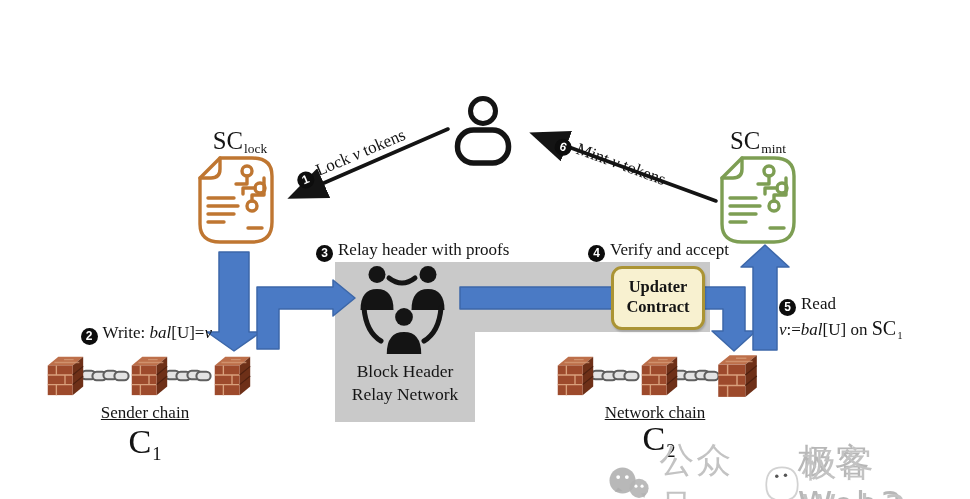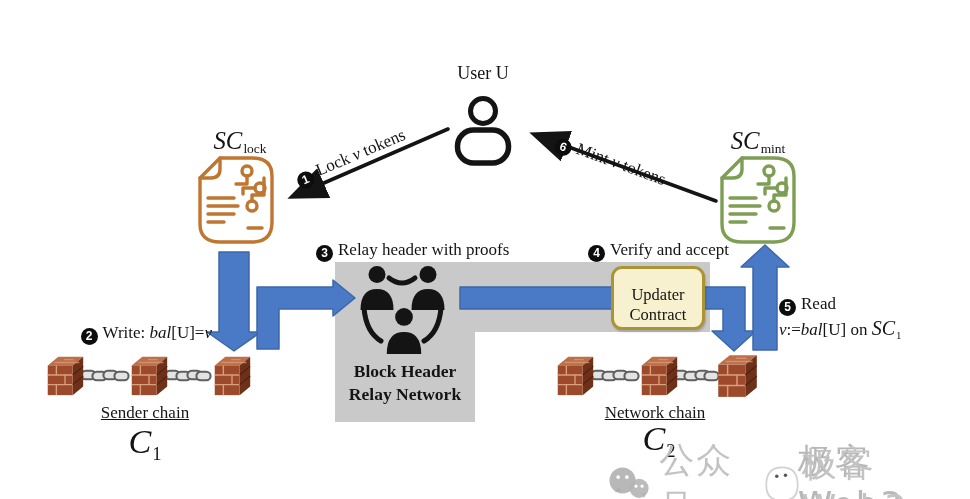--- a/index.html
+++ b/index.html
@@ -5,30 +5,30 @@
   html,body{margin:0;padding:0;background:#fff;}
   #stage{position:relative;width:970px;height:499px;background:#ffffff;overflow:hidden;
          font-family:"Liberation Serif",serif;color:var(--ink,#141414);}
   .abs{position:absolute;}
   .lbl{position:absolute;white-space:nowrap;font-size:17px;color:var(--ink,#141414);}
   .center{text-align:center;}
   .num{display:inline-block;width:17px;height:17px;border-radius:50%;background:#0d0d0d;color:#fff;
        font-size:12px;line-height:17px;text-align:center;font-family:"Liberation Sans",sans-serif;
        font-weight:bold;margin-right:5px;vertical-align:-2px;}
   .it{font-style:italic;}
-  .script{font-style:italic;font-size:118%;}
+  .script{font-size:118%;}
   .sub{font-size:64%;vertical-align:-4px;margin-left:1px;font-style:normal;}
   .rot{transform-origin:0 50%;}
   .gray-box{position:absolute;background:var(--gray-box,#c9c9c9);}
   #updater-box{position:absolute;left:611px;top:266px;width:94px;height:64px;box-sizing:border-box;
        background:var(--updater-fill,#f8f1d0);border:3px solid var(--updater-border,#ab9434);
-       border-radius:11px;text-align:center;font-size:16.5px;line-height:20px;padding-top:16px;
-       box-shadow:1px 2px 2px rgba(0,0,0,.18);}
+       border-radius:11px;text-align:center;font-size:16.5px;line-height:20px;padding-top:8px;
+       box-shadow:1px 2px 2px rgba(0,0,0,.18);font-weight:bold;}
   #sc-lock-label,#sc-mint-label{font-size:21px;}
-  #relay-label{font-size:17.5px;line-height:23px;font-weight:bold;}
+  #relay-label{font-size:17.5px;line-height:23px;}
   .chain-name{font-size:17px;text-decoration:underline;}
   .chain-sym{font-size:29px;}
   .chain-sym .sub{vertical-align:-7px;}
   
   .ink-stroke{stroke:var(--ink,#141414);fill:none;stroke-linecap:round;stroke-linejoin:round;}
   .ink-fill{fill:var(--ink,#141414);}
   .blue{fill:var(--arrow-blue,#4a7ac5);stroke:var(--arrow-blue-edge,#3c67a9);stroke-width:1.5;stroke-linejoin:round;}
   .c-lock{color:var(--contract-lock,#bf7631);}
   .c-mint{color:var(--contract-mint,#7d9e53);}
   .contract-stroke{stroke:currentColor;fill:none;stroke-width:3.4;stroke-linecap:round;stroke-linejoin:round;}
@@ -146,21 +146,20 @@
       <use href="#brick" x="636" y="352" width="46" height="46"></use>
       <use href="#brick" x="712" y="350" width="50" height="50"></use>
     </g>
   </svg>
 
   <div id="updater-box">
     <div>Updater</div>
     <div>Contract</div>
   </div>
 
-  <div class="lbl center" id="user-label" style="left:430px;top:63px;width:106px;font-size:18px;">User U</div>
 
   <div class="lbl center" id="sc-lock-label" style="left:200px;top:127px;width:80px;"><span class="script">SC</span><span class="sub">lock</span></div>
   <div class="lbl center" id="sc-mint-label" style="left:716px;top:127px;width:84px;"><span class="script">SC</span><span class="sub">mint</span></div>
 
   <div class="lbl rot" style="left:297px;top:170px;transform:rotate(-23deg);">
     <span class="num">1</span><span><span>Lock </span><span class="it">v</span><span> tokens</span></span>
   </div>
 
   <div class="lbl rot" style="left:556px;top:131px;transform:rotate(20deg);">
     <span class="num">6</span><span><span>Mint </span><span class="it">v</span><span> tokens</span></span>

